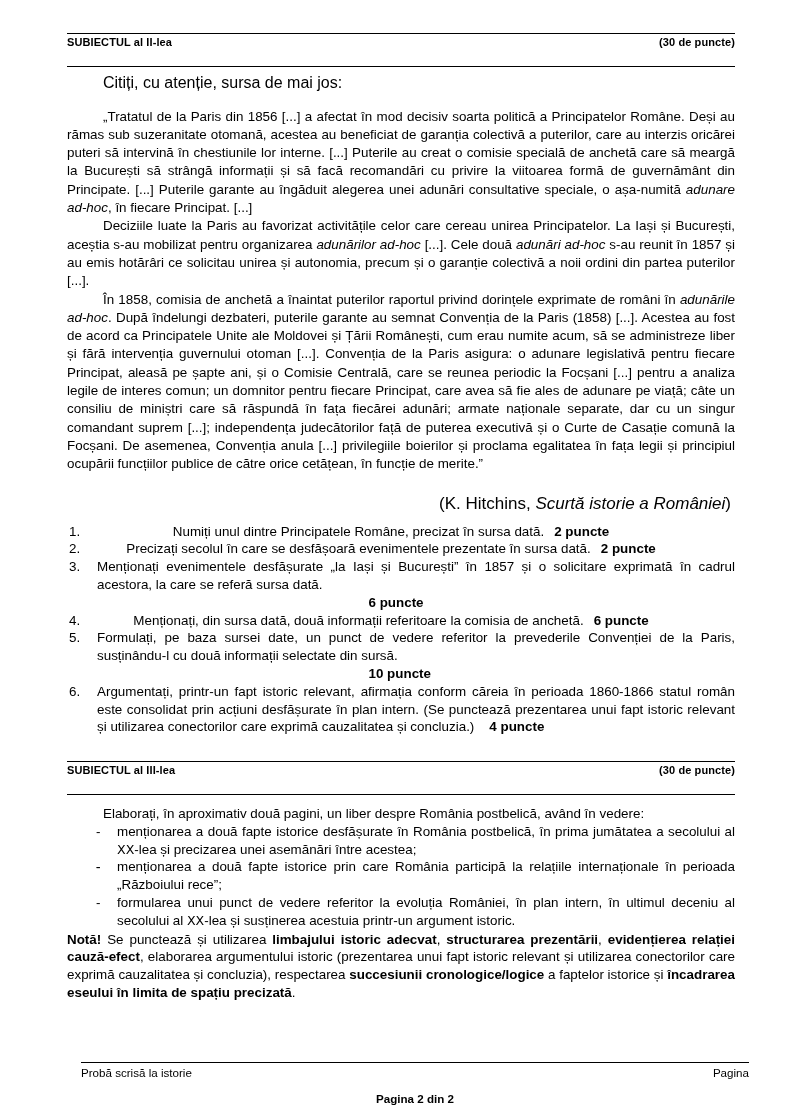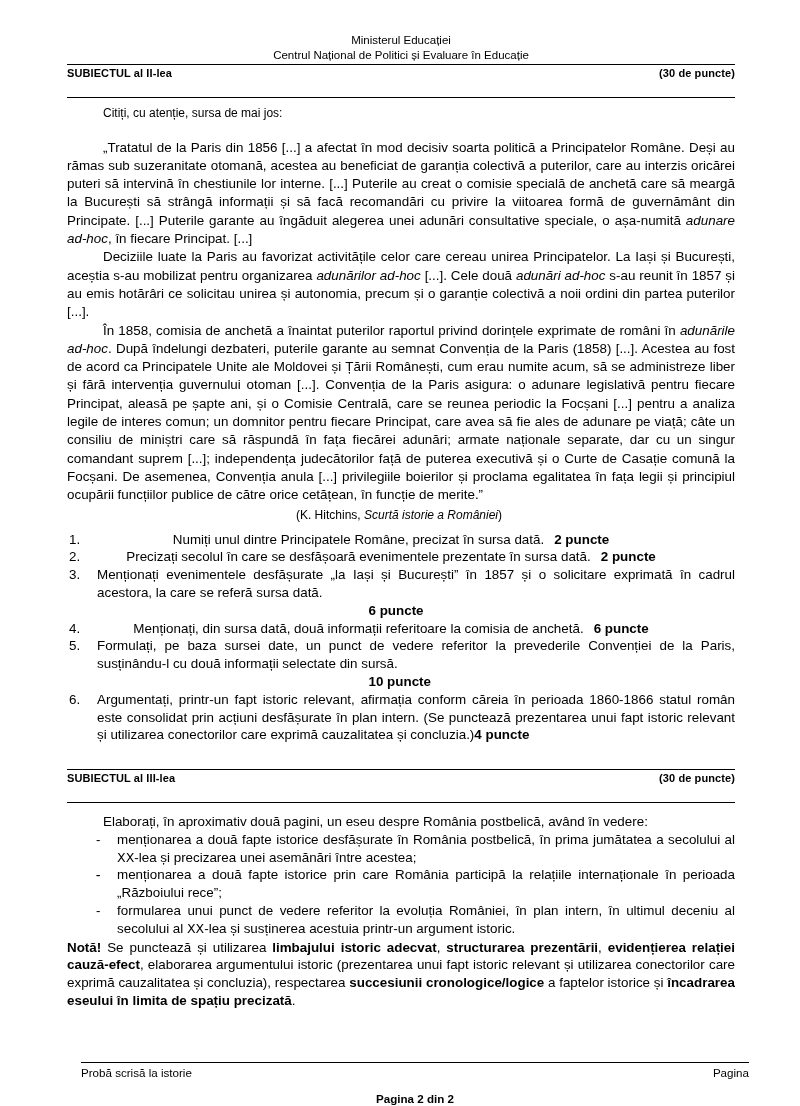--- a/index.html
+++ b/index.html
@@ -56,37 +56,37 @@
     font-weight: bold;
     padding-top: 2px;
     padding-bottom: 18px;
     border-bottom: 1.3px solid #000;
   }
   .subject-bar .s-title { letter-spacing: 0.1px; }
   .subject-bar .s-points { letter-spacing: 0.1px; }
 
   
   .lead {
-    font-size: 12px;
+    font-size: 16px;
     line-height: 17.6px;
     margin-top: 7px;
     text-indent: 36px;
   }
   p.src {
     font-size: 13.4px;
     line-height: 18.3px;
     text-align: justify;
     text-indent: 36px;
     margin: 0;
   }
   p.src.first { margin-top: 16px; }
   .attribution {
-    font-size: 12px;
-    text-align: center;
-    margin-top: 3px;
+    font-size: 17px;
+    text-align: right;
+    margin-top: 20px;
     padding-right: 4px;
   }
   .attribution i { font-style: italic; }
 
   .prompt {
     font-size: 13.4px;
     line-height: 17.6px;
     margin-top: 17px;
     text-indent: 36px;
   }
@@ -122,21 +122,21 @@
     align-items: baseline;
   }
   .tabrow .txt { padding-right: 10px; }
   .tabrow .pts {
     font-weight: bold;
     white-space: nowrap;
     min-width: 82px;
     text-align: left;
     margin-right: 23px;
   }
-  .inlinewrap .pts { font-weight: bold; }
+  .inlinewrap .pts { font-weight: bold; padding-left: 15px; }
 
   
   .spacer-lg { height: 25px; }
 
   .essay-intro {
     font-size: 13.4px;
     line-height: 17.8px;
     margin-top: 10px;
     text-indent: 36px;
   }
@@ -194,24 +194,20 @@
   }
   i { font-style: italic; }
 </style>
 </head>
 <body>
 
 <div class="page">
 
   <div class="content">
 
-    <div class="doc-header">
-      <div>Ministerul Educației</div>
-      <div>Centrul Național de Politici și Evaluare în Educație</div>
-    </div>
     <div class="rule"></div>
 
     <div class="subject-bar">
       <span class="s-title">SUBIECTUL al II-lea</span>
       <span class="s-points">(30 de puncte)</span>
     </div>
 
     <div class="lead">Citiți, cu atenție, sursa de mai jos:</div>
 
     <p class="src first"><span>„Tratatul de la Paris din 1856 [...] a afectat în mod decisiv soarta politică a Principatelor Române. Deși au rămas sub suzeranitate otomană, acestea au beneficiat de garanția colectivă a puterilor, care au interzis oricărei puteri să intervină în chestiunile lor interne. [...] Puterile au creat o comisie specială de anchetă care să meargă la București să strângă informații și să facă recomandări cu privire la viitoarea formă de guvernământ din Principate. [...] Puterile garante au îngăduit alegerea unei adunări consultative speciale, o așa-numită </span><i>adunare ad-hoc</i><span>, în fiecare Principat. [...]</span></p>
@@ -274,21 +270,21 @@
     </ol>
 
     <div class="spacer-lg"></div>
 
     <div class="rule"></div>
     <div class="subject-bar">
       <span class="s-title">SUBIECTUL al III-lea</span>
       <span class="s-points">(30 de puncte)</span>
     </div>
 
-    <div class="essay-intro">Elaborați, în aproximativ două pagini, un eseu despre România postbelică, având în vedere:</div>
+    <div class="essay-intro">Elaborați, în aproximativ două pagini, un liber despre România postbelică, având în vedere:</div>
 
     <ul class="dashes">
       <li>
         <span class="dash">-</span><span>menționarea a două fapte istorice desfășurate în România postbelică, în prima jumătatea a secolului al </span><span class="rn">XX</span><span>-lea și precizarea unei asemănări între acestea;</span>
       </li>
       <li>
         <span class="dash">-</span><span class="rn"></span><span></span>
       </li>
       <li>
         <span class="dash">-</span><span>menționarea a două fapte istorice prin care România participă la relațiile internaționale în perioada „Războiului rece”;</span><span class="rn"></span><span></span>

